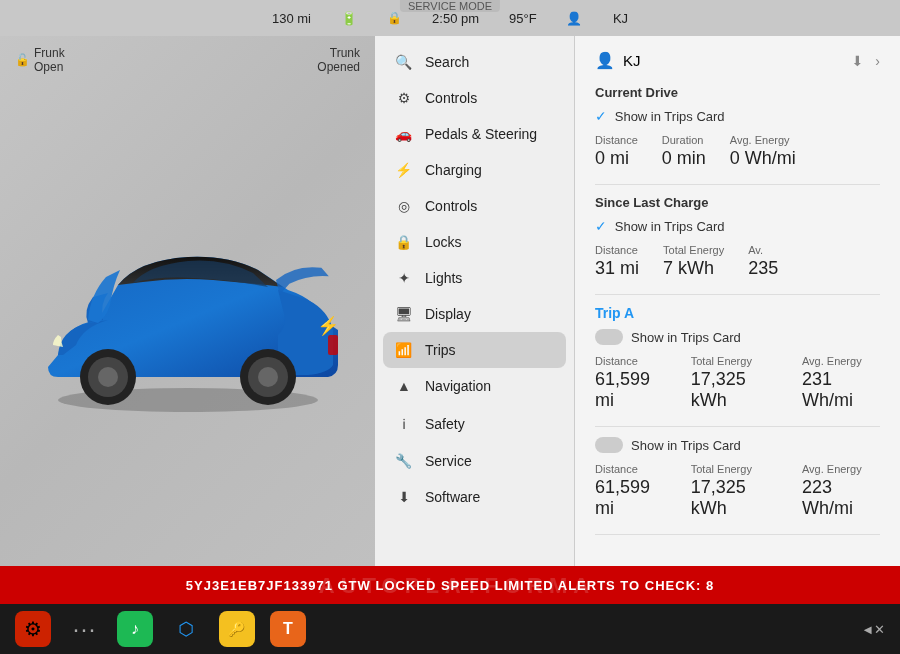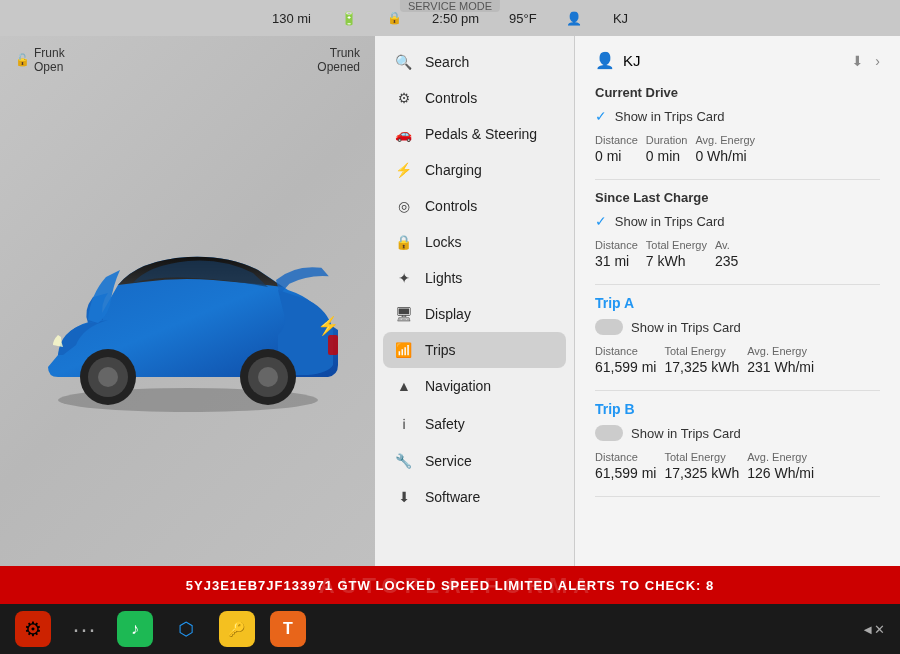--- a/index.html
+++ b/index.html
@@ -137,26 +137,26 @@
     .toggle-off {
       width: 28px;
       height: 16px;
       background: #ccc;
       border-radius: 8px;
       position: relative;
     }
 
     .stats-row {
       display: flex;
-      gap: 8px;
+      gap: 24px;
       margin-bottom: 15px;
     }
     .stat-item { }
     .stat-label { font-size: 11px; color: #666; margin-bottom: 2px; }
-    .stat-value { font-size: 14px; font-weight: 500; color: #222; }
+    .stat-value { font-size: 18px; font-weight: 500; color: #222; }
 
     .divider { height: 1px; background: #ddd; margin: 10px 0; }
 
     .trip-title {
       font-size: 14px;
       font-weight: 700;
       color: #2196F3;
       margin-bottom: 8px;
     }
 
@@ -454,37 +454,36 @@
         <div class="stat-item">
           <div class="stat-label">Avg. Energy</div>
           <div class="stat-value">231 Wh/mi</div>
         </div>
       </div>
     </div>
 
     <div class="divider"></div>
 
     <div>
-      <div class="trip-title">Trip B</div>
       <div class="show-trips-row">
         <div class="toggle-off"></div>
         <span>Show in Trips Card</span>
       </div>
       <div class="stats-row">
         <div class="stat-item">
           <div class="stat-label">Distance</div>
           <div class="stat-value">61,599 mi</div>
         </div>
         <div class="stat-item">
           <div class="stat-label">Total Energy</div>
           <div class="stat-value">17,325 kWh</div>
         </div>
         <div class="stat-item">
           <div class="stat-label">Avg. Energy</div>
-          <div class="stat-value">126 Wh/mi</div>
+          <div class="stat-value">223 Wh/mi</div>
         </div>
       </div>
     </div>
 
     <div class="divider"></div>
 
   </div>
 </div>
 
 <div class="alert-bar">

